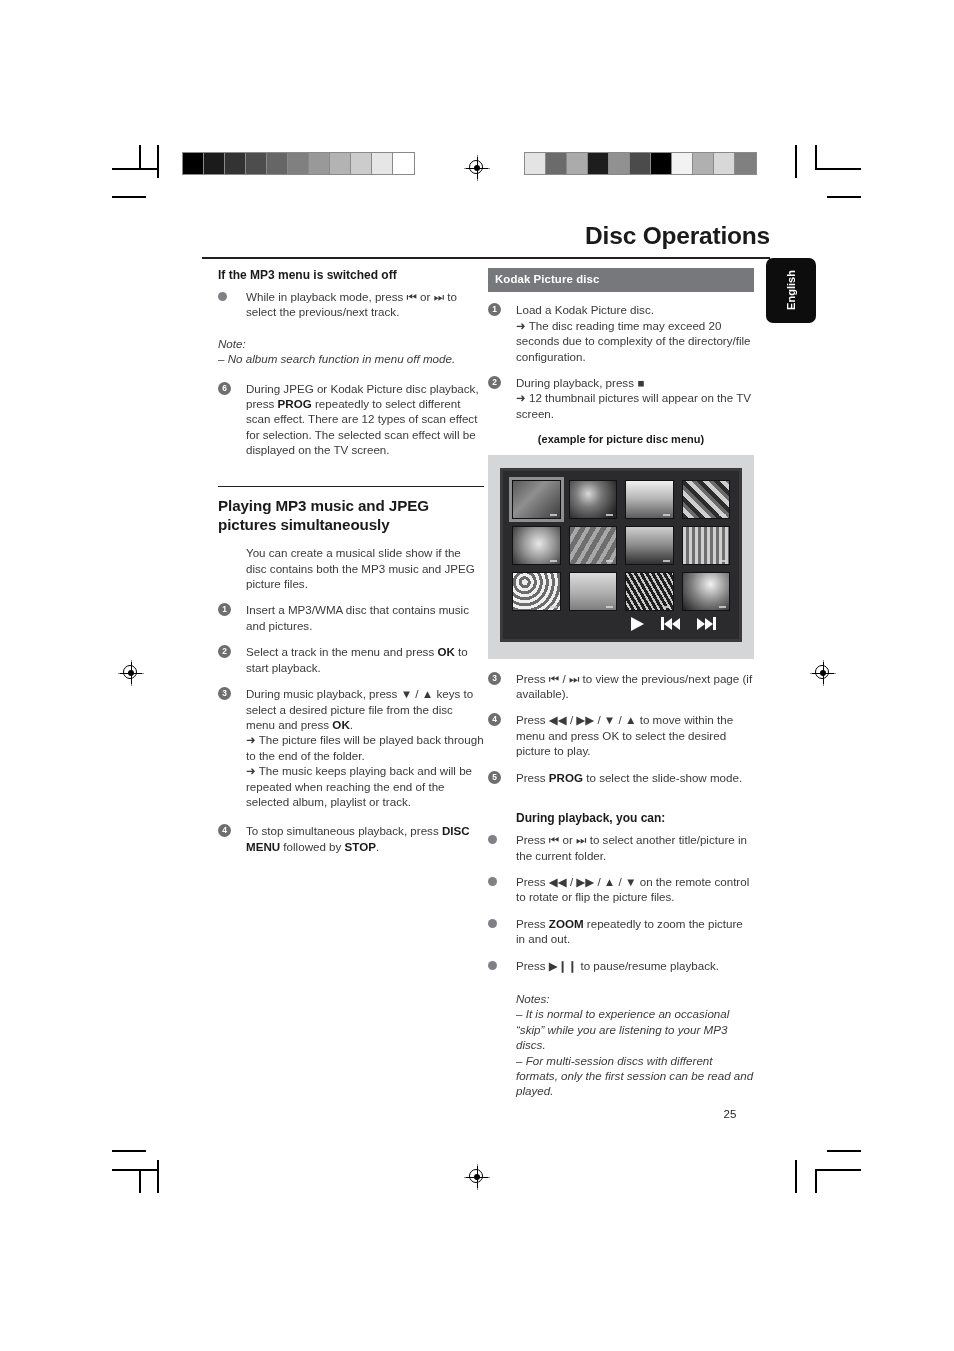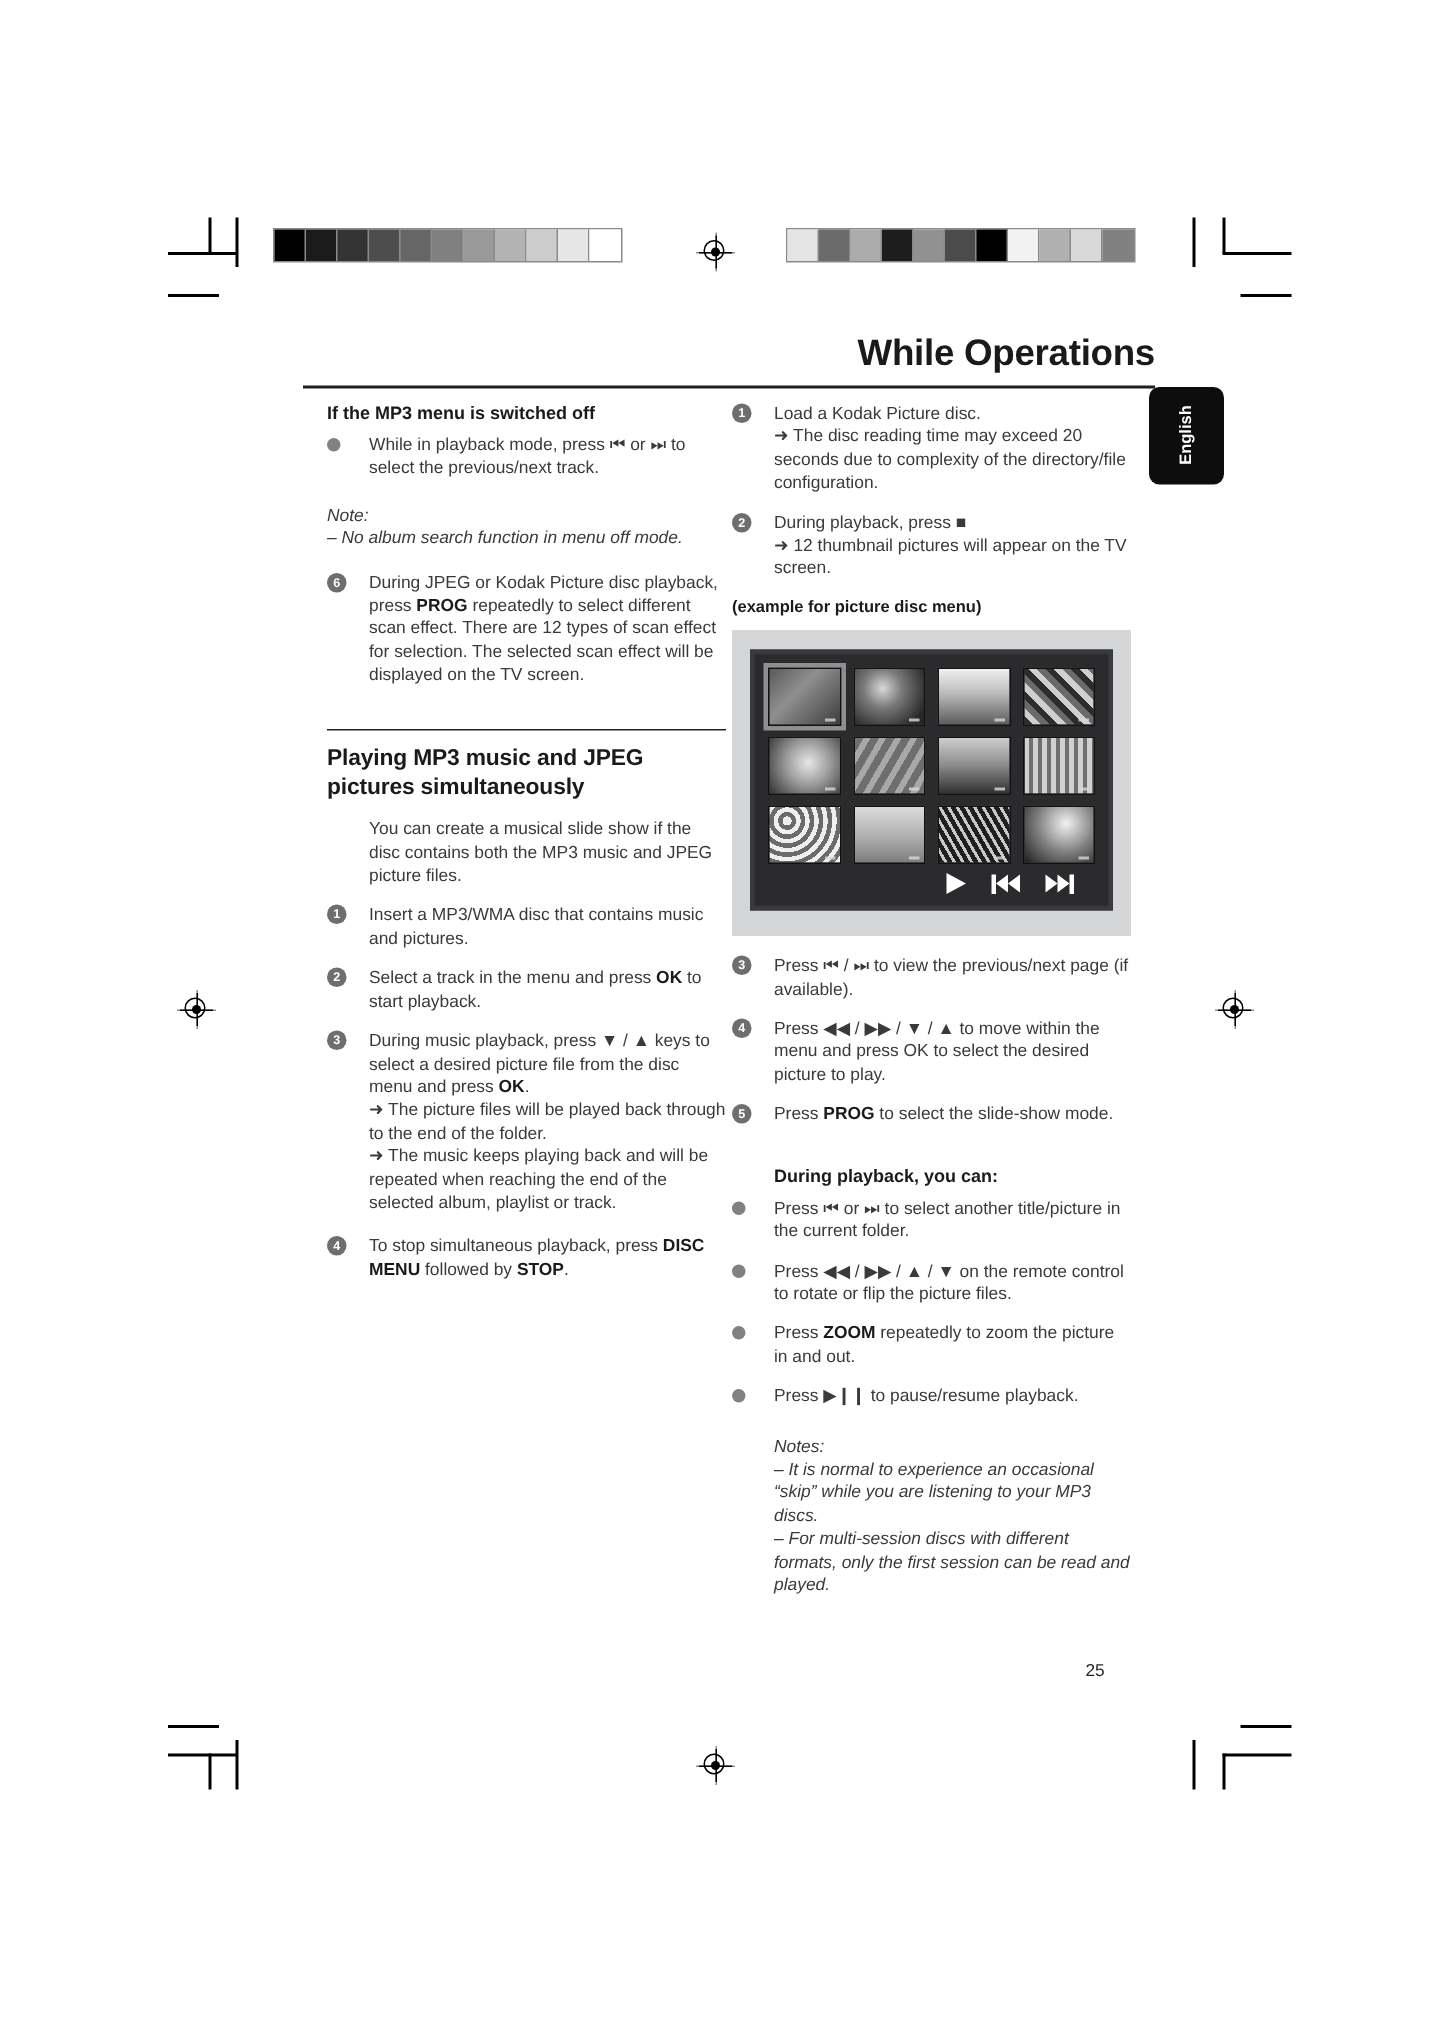--- a/index.html
+++ b/index.html
@@ -70,21 +70,21 @@
 
   .note-i{font-style:italic;color:#3a3a3a;}
   .b{font-weight:bold;color:#1a1a1a;}
 
   .banner{
     background:#77787b;color:#fff;font-weight:bold;font-size:11.4px;
     padding:4px 7px 5px 7px;margin-bottom:10px;letter-spacing:0.1px;
   }
 
   .caption{
-    text-align:left;font-weight:bold;font-size:11px;color:#1a1a1a;
+    text-align:center;font-weight:bold;font-size:11px;color:#1a1a1a;
     margin:6px 0 7px 0;
   }
 
   
   .figure{
     background:#d5d6d8;padding:13px 12px 17px 12px;margin-bottom:12px;
   }
   .tv{
     background:#2b2b2d;border:3px solid #3a3a3c;padding:9px 9px 3px 9px;
   }
@@ -187,21 +187,21 @@
       <div class="sw" style="background: rgb(29, 29, 29);"></div>
       <div class="sw" style="background: rgb(145, 145, 145);"></div>
       <div class="sw" style="background: rgb(75, 75, 75);"></div>
       <div class="sw" style="background: rgb(0, 0, 0);"></div>
       <div class="sw" style="background: rgb(242, 242, 242);"></div>
       <div class="sw" style="background: rgb(176, 176, 176);"></div>
       <div class="sw" style="background: rgb(216, 216, 216);"></div>
       <div class="sw" style="background: rgb(128, 128, 128);"></div>
     </div>
 
-  <div class="title">While Operations</div>
+  <div class="title">Disc Operations</div>
   <div class="title-rule"></div>
 
   <div class="lang-tab">
     <span>English</span>
   </div>
 
   <div class="col col-left">
 
     <div class="blk tight">
       <h3 class="sub">If the MP3 menu is switched off</h3>
@@ -249,20 +249,21 @@
 
     <div class="blk hang" style="margin-top:14px;">
       <span class="marker">4</span>
       <span>To stop simultaneous playback, press </span><span class="b">DISC MENU</span><span> followed by </span><span class="b">STOP</span><span>.</span>
     </div>
 
   </div>
 
   <div class="col col-right">
 
+    <div class="banner">Kodak Picture disc</div>
 
     <div class="blk hang">
       <span class="marker">1</span>
       <span>Load a Kodak Picture disc.</span>
       <div>➜ The disc reading time may exceed 20 seconds due to complexity of the directory/file configuration.</div>
     </div>
 
     <div class="blk hang">
       <span class="marker">2</span>
       <span>During playback, press ■</span>

